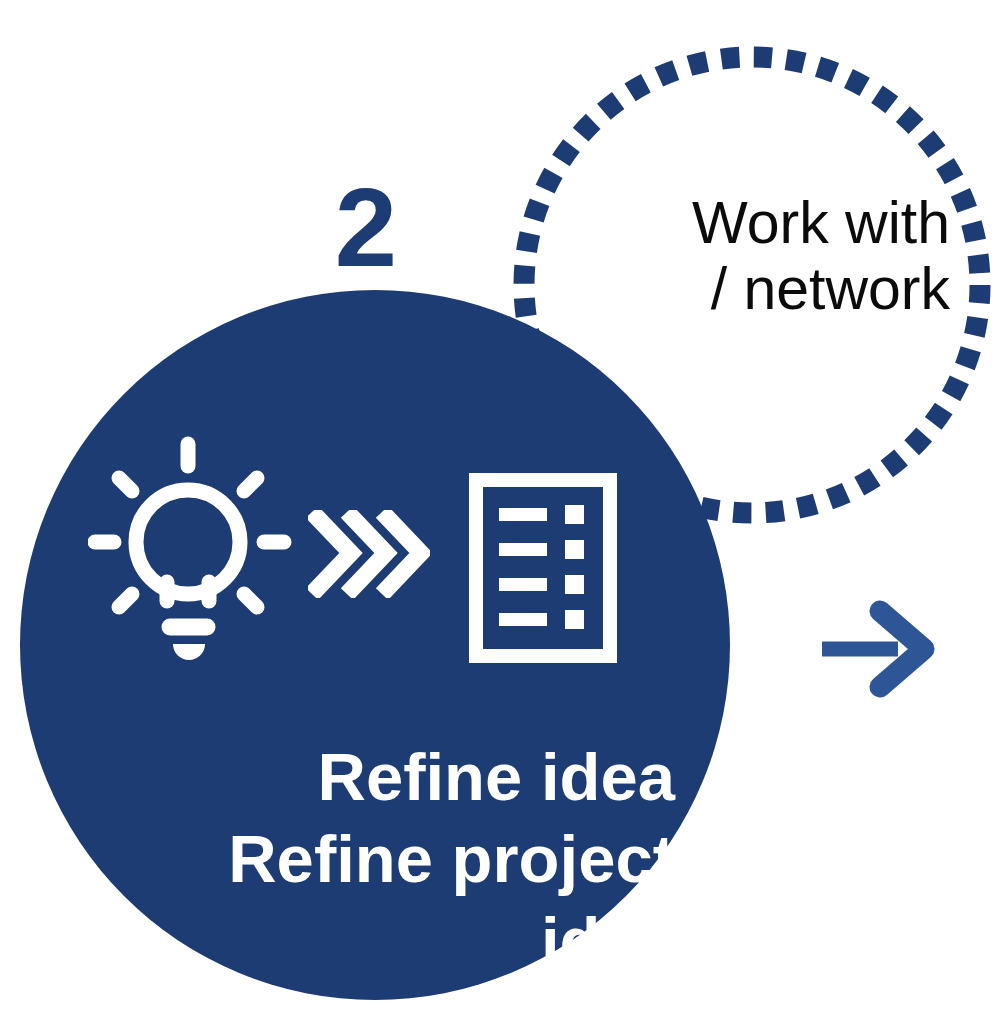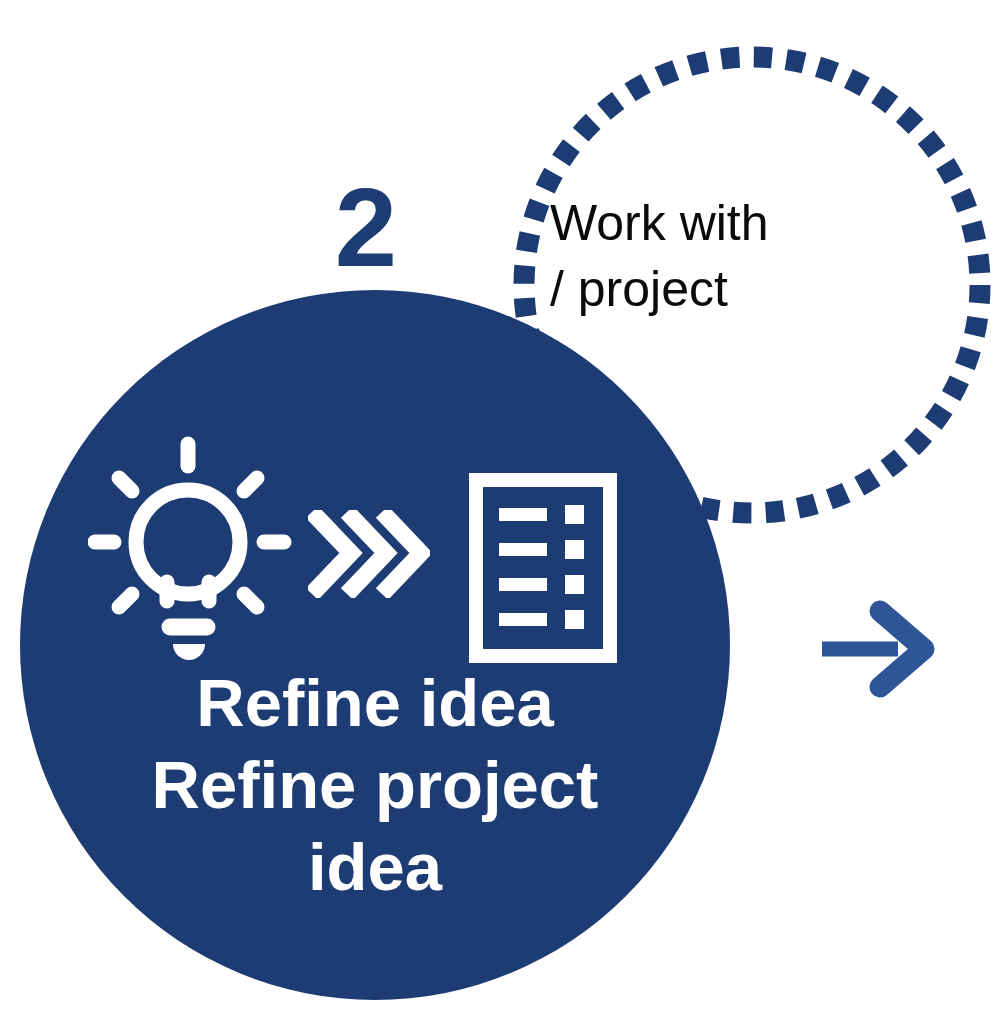--- a/index.html
+++ b/index.html
@@ -39,39 +39,39 @@
     border-radius: 50%;
     background: #1d3c74;
   }
 
   
   .bubble-svg { left: 505px; top: 38px; }
   .bubble-text {
     left: 550px;
     top: 190px;
     width: 400px;
-    text-align: left;
+    text-align: right;
     color: #0b0b0b;
-    font-size: 50px;
+    font-size: 59px;
     line-height: 66px;
     font-weight: 400;
   }
   .bubble-text span { display: block; }
 
   
   .lightbulb-svg { left: 88px;  top: 430px; }
   .chevrons-svg  { left: 308px; top: 510px; }
   .document-svg  { left: 468px; top: 472px; }
 
   
   .step-label {
     left: 75px;
-    top: 662px;
+    top: 736px;
     width: 600px;
-    text-align: center;
+    text-align: right;
     color: #ffffff;
     font-size: 67px;
     line-height: 82px;
     font-weight: 700;
   }
   .step-label span { display: block; }
 
   
   .arrow-svg { left: 812px; top: 598px; }
 </style>
@@ -79,21 +79,21 @@
 <body>
 
 <div class="canvas">
 
   <svg class="abs bubble-svg" width="494" height="494" viewBox="0 0 494 494">
     <circle cx="247" cy="247" r="228" fill="#ffffff" stroke="#1d3c74" stroke-width="21" stroke-dasharray="18.2 14.4"></circle>
   </svg>
 
   <div class="abs bubble-text">
     <span>Work with</span>
-    <span>/ project</span>
+    <span>/ network</span>
   </div>
 
   <div class="abs step-number">2</div>
 
   <div class="abs step-circle"></div>
 
   <svg class="abs lightbulb-svg" width="220" height="245" viewBox="0 0 220 245">
     <g stroke="#ffffff" stroke-width="15" stroke-linecap="round" fill="none">
 
       <line x1="100" y1="14" x2="100" y2="36"></line>

